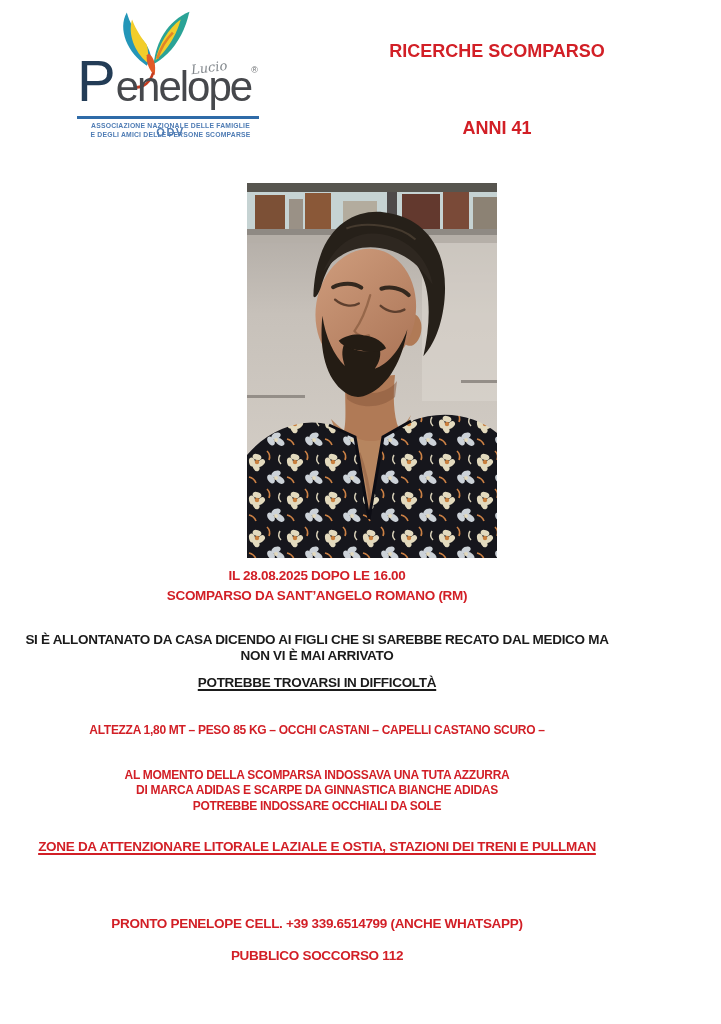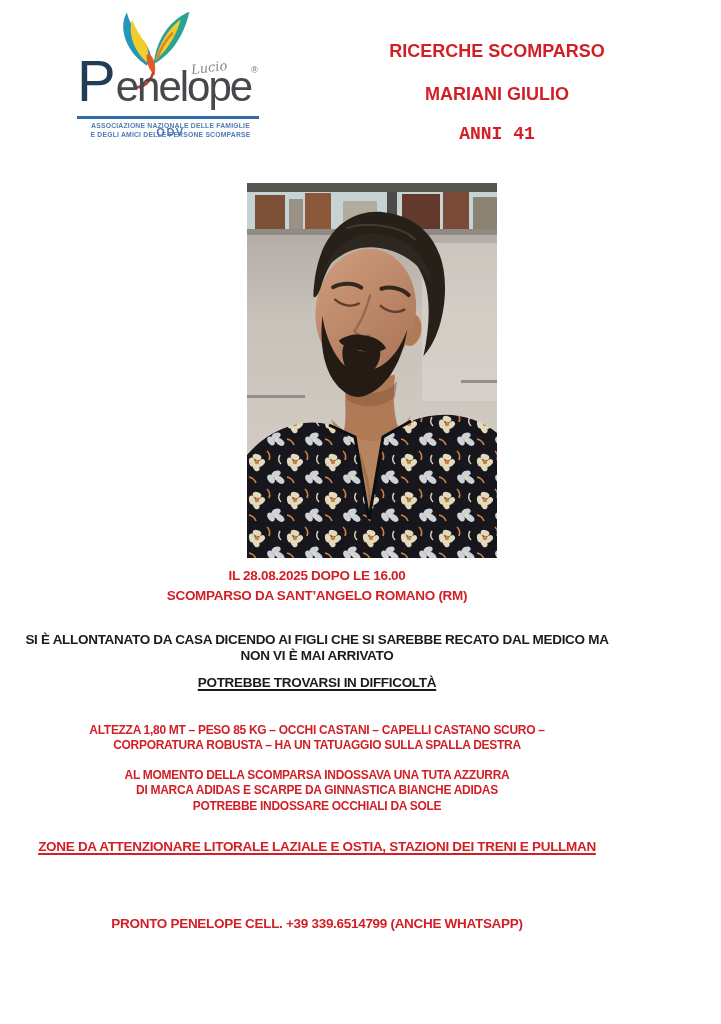--- a/index.html
+++ b/index.html
@@ -53,22 +53,21 @@
     </svg>
     <div class="brand-script">Lucio</div>
     <div class="brand"><span class="p">P</span><span class="rest">enelope</span><span class="reg">®</span></div>
     <div class="brand-underline"></div>
     <div class="tagline tag1">ASSOCIAZIONE NAZIONALE DELLE FAMIGLIE</div>
     <div class="tagline tag2">E DEGLI AMICI DELLE PERSONE SCOMPARSE</div>
     <div class="tagline odv">ODV</div>
   </div>
 
   <div class="hdr" style="top:41px;">RICERCHE SCOMPARSO</div>
-  <div class="hdr" style="top:84px;">MARIANI GIULIO</div>
-  <div class="hdr" style="top:124px;font-family:Liberation Mono, monospace;">ANNI 41</div>
+  <div class="hdr" style="top:118px;">ANNI 41</div>
 
   <svg class="photo" viewBox="0 0 250 375" aria-hidden="true">
     <defs>
       <linearGradient id="wallg" x1="0" y1="0" x2="0" y2="1">
         <stop offset="0" stop-color="#a8a29c"></stop>
         <stop offset="0.35" stop-color="#c7c1ba"></stop>
         <stop offset="1" stop-color="#d9d3cb"></stop>
       </linearGradient>
       <linearGradient id="sking" x1="0" y1="0" x2="1" y2="1">
         <stop offset="0" stop-color="#cf9d7d"></stop>
@@ -147,23 +146,23 @@
 
   <div class="cline red fs" style="top:588px;">SCOMPARSO DA SANT’ANGELO ROMANO (RM)</div>
   <div class="cline red fs" style="top:568px;">IL 28.08.2025 DOPO LE 16.00</div>
 
   <div class="cline blk fs" style="top:632px;">SI È ALLONTANATO DA CASA DICENDO AI FIGLI CHE SI SAREBBE RECATO DAL MEDICO MA</div>
   <div class="cline blk fs" style="top:648px;">NON VI È MAI ARRIVATO</div>
 
   <div class="cline blk fs u" style="top:675px;">POTREBBE TROVARSI IN DIFFICOLTÀ</div>
 
   <div class="cline red fsr" style="top:723px;">ALTEZZA 1,80 MT – PESO 85 KG – OCCHI CASTANI – CAPELLI CASTANO SCURO –</div>
-  <div class="cline red fsr" style="top:738px;">CORPORATURA ROBUSTA – HA UN TATUAGGIO SULLA SPALLA DESTRA</div>
 
   <div class="cline red fsr" style="top:768px;">AL MOMENTO DELLA SCOMPARSA INDOSSAVA UNA TUTA AZZURRA</div>
   <div class="cline red fsr" style="top:783px;">DI MARCA ADIDAS E SCARPE DA GINNASTICA BIANCHE ADIDAS</div>
   <div class="cline red fsr" style="top:799px;">POTREBBE INDOSSARE OCCHIALI DA SOLE</div>
 
   <div class="cline red fs u" style="top:839px;">ZONE DA ATTENZIONARE LITORALE LAZIALE E OSTIA, STAZIONI DEI TRENI E PULLMAN</div>
 
   <div class="cline red fs" style="top:916px;">PRONTO PENELOPE CELL. +39 339.6514799 (ANCHE WHATSAPP)</div>
+  <div class="cline red fs" style="top:948px;">PUBBLICO SOCCORSO 112</div>
 
 </div>
 
 </body></html>

